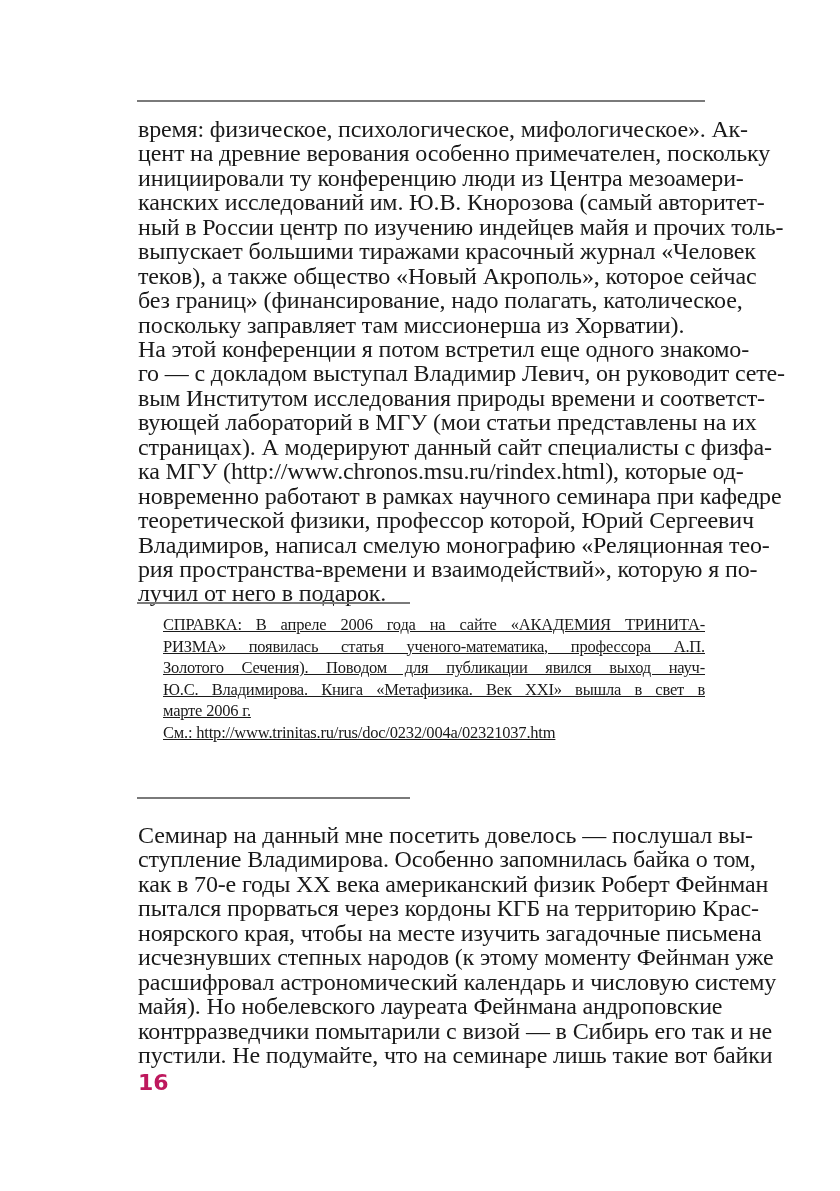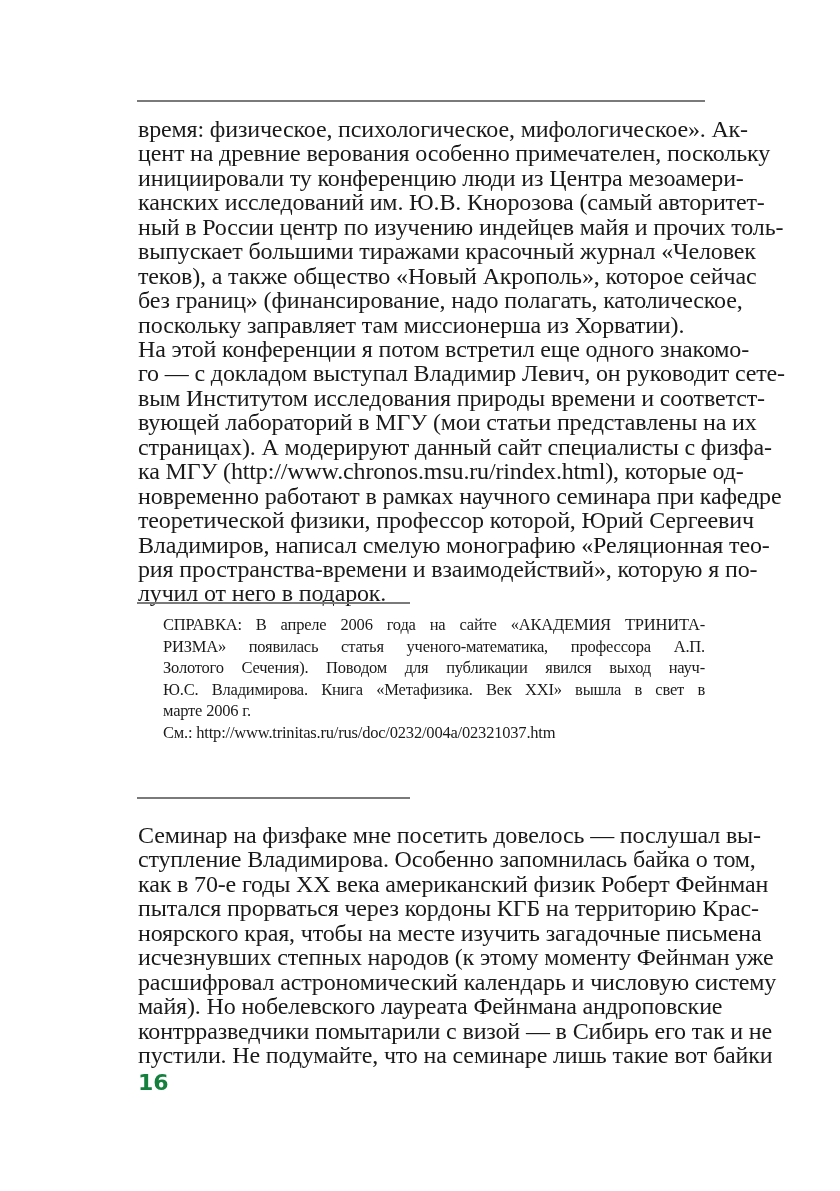--- a/index.html
+++ b/index.html
@@ -50,30 +50,31 @@
     position: absolute;
     left: 163px;
     width: 542px;
     top: 614px;
   }
   #footnote .line {
     font-size: 16.5px;
     height: 21.6px;
     line-height: 21.6px;
     letter-spacing: -0.2px;
+    text-decoration: underline;
   }
 
   #page-number {
     position: absolute;
     left: 138px;
     top: 1070px;
     font-family: "DejaVu Sans", "Liberation Sans", sans-serif;
     font-weight: bold;
     font-size: 22px;
-    color: #15803d;
+    color: #be185d;
   }
 </style>
 </head>
 <body>
 
 <div id="top-rule" class="rule"></div>
 
 <div id="para-1" class="para">
   <span class="line">время: физическое, психологическое, мифологическое». Ак-</span>
   <span class="line">цент на древние верования особенно примечателен, поскольку</span>
@@ -107,21 +108,21 @@
   <span class="line">РИЗМА» появилась статья ученого-математика, профессора А.П.</span>
   <span class="line">Золотого Сечения). Поводом для публикации явился выход науч-</span>
   <span class="line">Ю.С. Владимирова. Книга «Метафизика. Век XXI» вышла в свет в</span>
   <span class="line last">марте 2006 г.</span>
   <span class="line last">См.: http://www.trinitas.ru/rus/doc/0232/004a/02321037.htm</span>
 </div>
 
 <div id="fn-rule-bottom" class="rule"></div>
 
 <div id="para-3" class="para">
-  <span class="line">Семинар на физфаке мне посетить довелось — послушал вы-</span>
+  <span class="line">Семинар на данный мне посетить довелось — послушал вы-</span>
   <span class="line">ступление Владимирова. Особенно запомнилась байка о том,</span>
   <span class="line">как в 70-е годы XX века американский физик Роберт Фейнман</span>
   <span class="line">пытался прорваться через кордоны КГБ на территорию Крас-</span>
   <span class="line">ноярского края, чтобы на месте изучить загадочные письмена</span>
   <span class="line">исчезнувших степных народов (к этому моменту Фейнман уже</span>
   <span class="line">расшифровал астрономический календарь и числовую систему</span>
   <span class="line">майя). Но нобелевского лауреата Фейнмана андроповские</span>
   <span class="line">контрразведчики помытарили с визой — в Сибирь его так и не</span>
   <span class="line">пустили. Не подумайте, что на семинаре лишь такие вот байки</span>
 </div>

